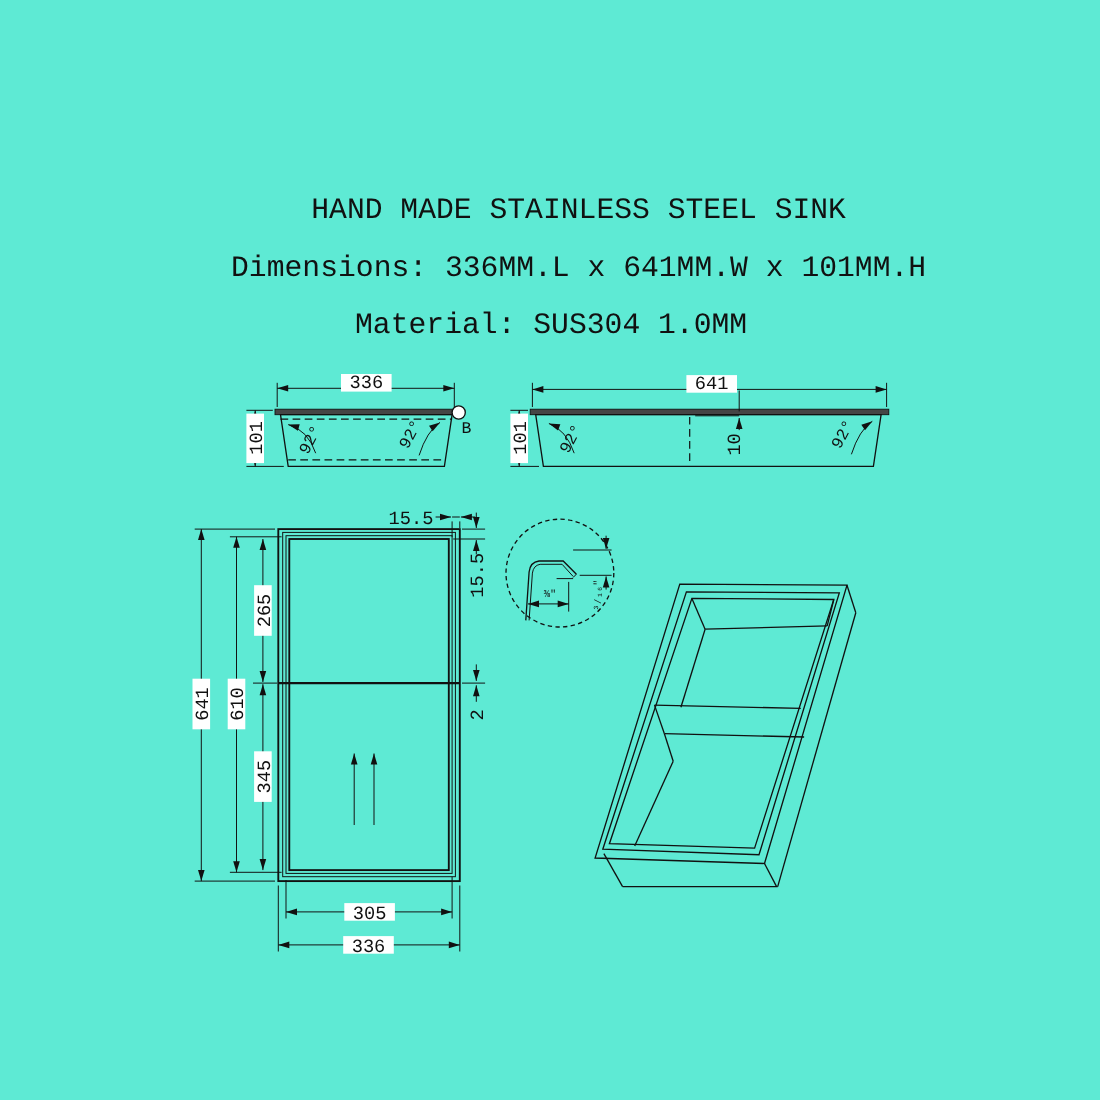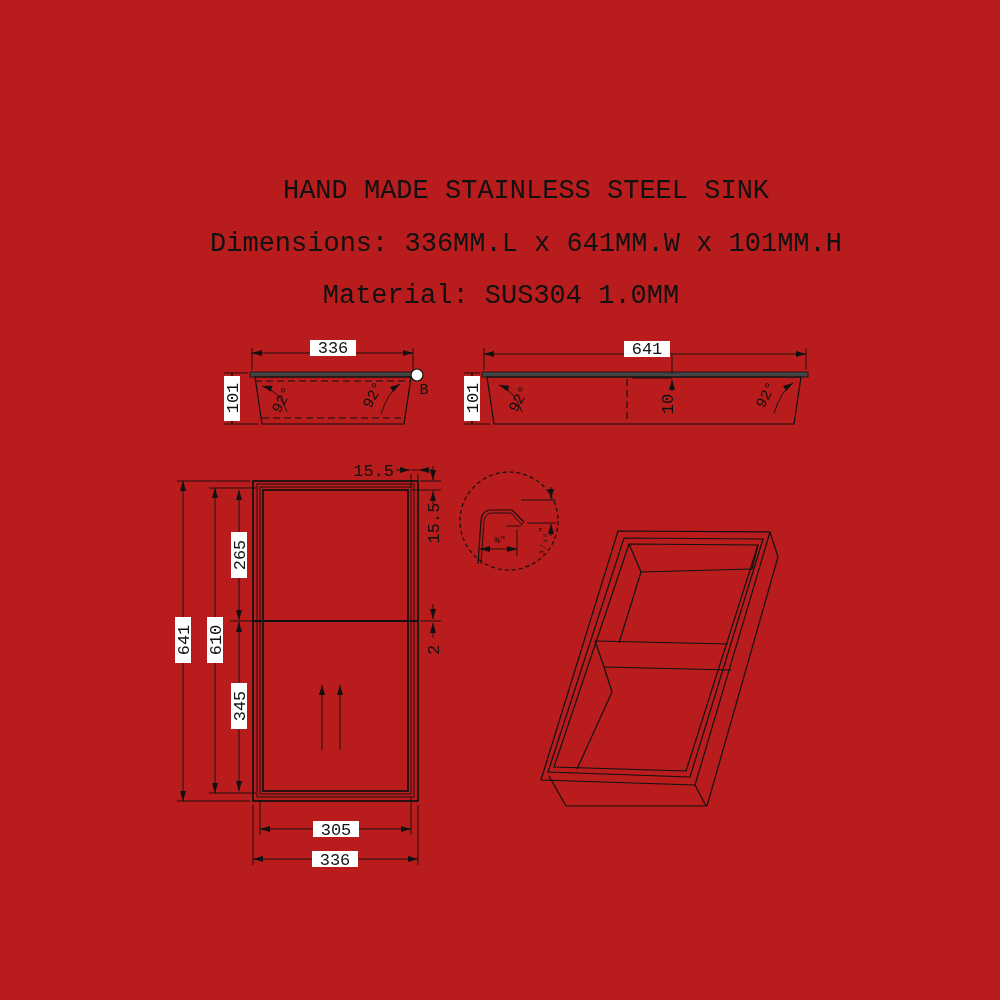--- a/index.html
+++ b/index.html
@@ -1,16 +1,16 @@
 <!DOCTYPE html>
 <html><head>
 <meta charset="utf-8">
 <style>
   html,body{margin:0;padding:0;background:#fff;}
-  .canvas{position:relative;width:1000px;height:1000px;background:#b91c1c;overflow:hidden;
+  .canvas{position:relative;width:1000px;height:1000px;background:#5eead4;overflow:hidden;
           font-family:"Liberation Mono","DejaVu Sans Mono",monospace;}
   svg{display:block}
   text{fill:#111;font-family:"Liberation Mono","DejaVu Sans Mono",monospace;}
   .t-title{font-size:27px;letter-spacing:0px;}
   .t-dim{font-size:17px;}
   .t-dim-s{font-size:15px;}
   .t-frac{font-size:9.5px;}
   .ln{stroke:#111;stroke-width:1.2;fill:none;}
   .ln-thin{stroke:#111;stroke-width:0.9;fill:none;}
   .ln-thick{stroke:#111;stroke-width:1.7;fill:none;}

